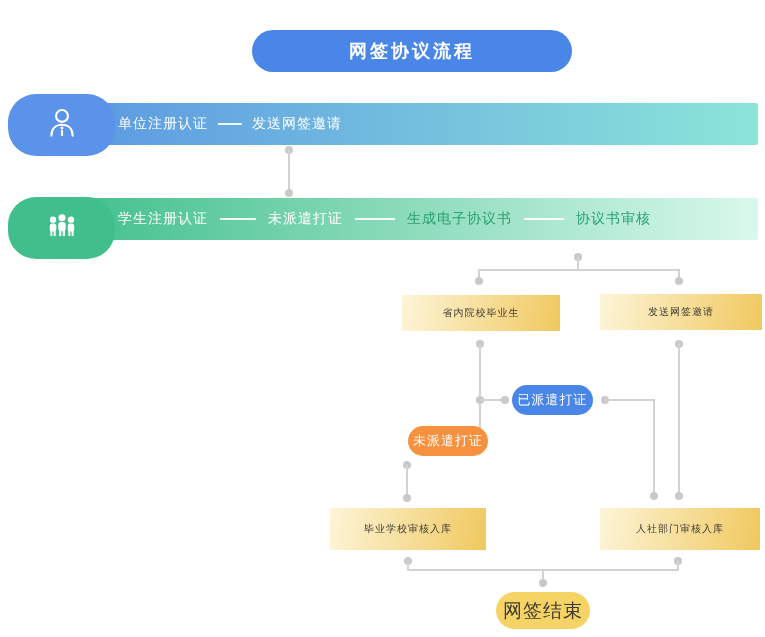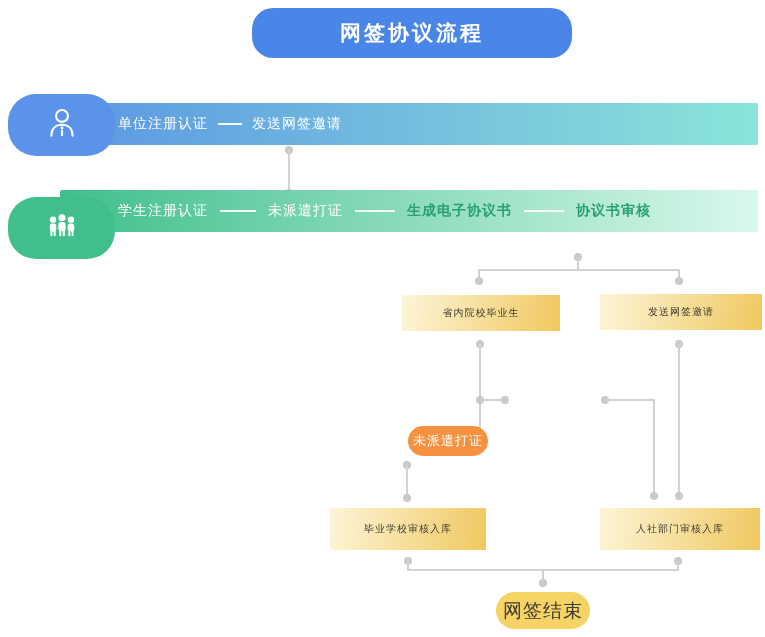--- a/index.html
+++ b/index.html
@@ -7,39 +7,39 @@
     --green:#40bf8c; --bar2_end:#d9f8ec; --green_text:#2aa172; --orange:#f6913f;
     --yellow_light:#fdf5d8; --yellow:#f0c85f; --end_pill:#f5d365;
     --line:#d2d2d2; --dot:#c9c9c9; --box_text:#3f3c33;
   }
   html,body{margin:0;padding:0;background:#ffffff;}
   #canvas{
     position:relative; width:765px; height:637px; overflow:hidden;
     font-family:"Liberation Sans", sans-serif; background:#ffffff;
   }
   .title-pill{
-    position:absolute; left:252px; top:8px; width:320px; height:50px;
+    position:absolute; left:252px; top:30px; width:320px; height:42px;
     background:var(--blue); border-radius:21px;
     display:flex; align-items:center; justify-content:center;
-    color:#fff; font-size:21px; font-weight:bold; letter-spacing:3px;
+    color:#fff; font-size:18px; font-weight:bold; letter-spacing:3px;
   }
   .lane-bar{
     position:absolute; left:60px; width:698px; height:42px; border-radius:2px;
     display:flex; align-items:center; padding-left:58px; box-sizing:border-box;
   }
   .bar-unit{ top:103px; background:linear-gradient(90deg,var(--bar1_start),var(--bar1_end)); }
-  .bar-student{ top:190px; background:linear-gradient(90deg,var(--green),var(--bar2_end)); }
+  .bar-student{ top:198px; background:linear-gradient(90deg,var(--green),var(--bar2_end)); }
   .lane-badge{
     position:absolute; left:8px; width:107px; height:62px; border-radius:28px; z-index:2;
     display:flex; align-items:center; justify-content:center;
   }
   .badge-unit{ top:94px; background:var(--badge_blue); }
   .badge-student{ top:197px; background:var(--green); }
   .step{ font-size:14px; letter-spacing:1px; color:#fff; white-space:nowrap; }
-  .step.green{ color:var(--green_text);font-weight:bold; }
+  .step.green{ color:var(--green_text); }
   .dash{ height:2px; background:rgba(255,255,255,.9); margin:0 10px; flex:none; }
   .d24{width:24px;} .d36{width:36px; margin:0 12px;} .d40{width:40px; margin:0 12px;}
   .ybox{
     position:absolute; background:linear-gradient(100deg,var(--yellow_light),var(--yellow));
     display:flex; align-items:center; justify-content:center;
     color:var(--box_text); font-size:10px; letter-spacing:1px;
   }
   .pill{
     position:absolute; height:30px; border-radius:15px;
     display:flex; align-items:center; justify-content:center;
@@ -130,20 +130,21 @@
 
   <span class="dt" style="left:480px; top:344px;"></span>
   <span class="vl" style="left:479px; top:344px; height:97px;"></span>
   <span class="dt" style="left:480px; top:400px;"></span>
   <span class="hl" style="left:480px; top:399px; width:25px;"></span>
   <span class="dt" style="left:505px; top:400px;"></span>
   <span class="dt" style="left:480px; top:441px;"></span>
   <span class="hl" style="left:458px; top:440px; width:22px;"></span>
   <span class="dt" style="left:458px; top:441px;"></span>
 
+  <div class="pill pill-blue" style="left:512px; top:385px; width:81px;">已派遣打证</div>
   <span class="dt" style="left:605px; top:400px;"></span>
   <span class="hl" style="left:605px; top:399px; width:50px;"></span>
   <span class="vl" style="left:653px; top:399px; height:97px;"></span>
   <span class="dt" style="left:654px; top:496px;"></span>
 
   <span class="dt" style="left:679px; top:344px;"></span>
   <span class="vl" style="left:678px; top:344px; height:152px;"></span>
   <span class="dt" style="left:679px; top:496px;"></span>
 
   <div class="pill pill-orange" style="left:368px; top:426px; width:80px;margin-left:40px;">未派遣打证</div>

